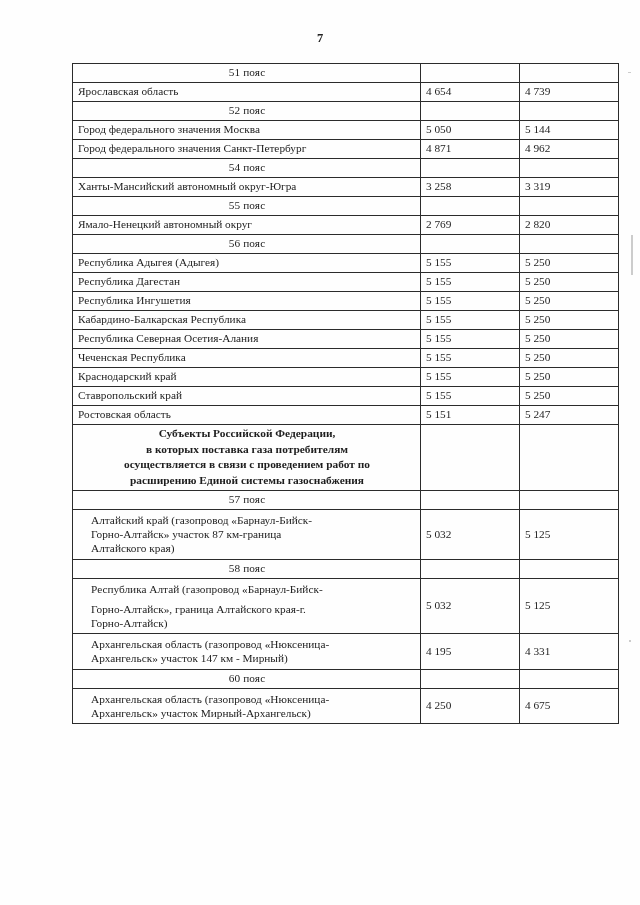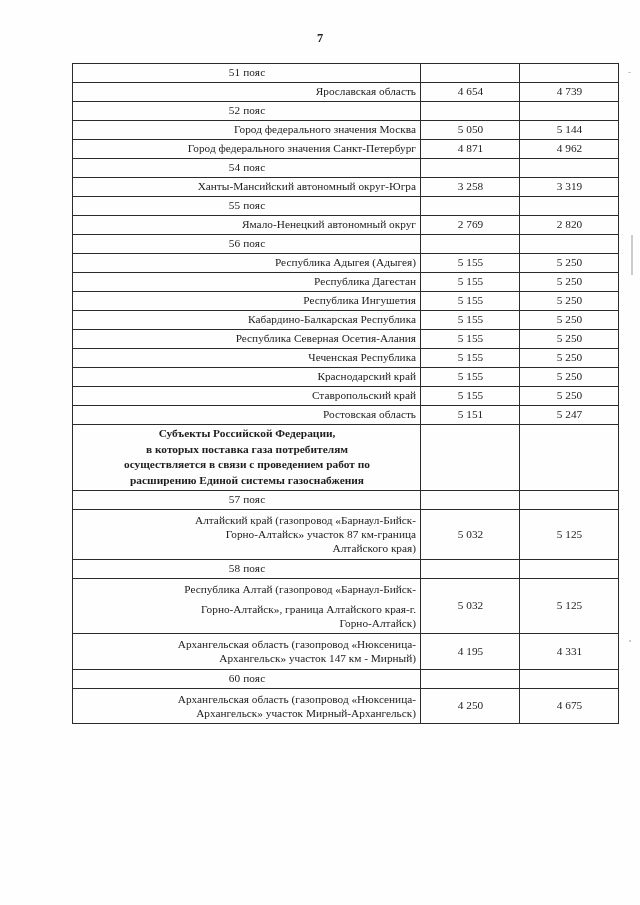--- a/index.html
+++ b/index.html
@@ -56,25 +56,24 @@
     padding: 1px 4px 1px 5px;
     vertical-align: middle;
     color: #1d1d1d;
   }
 
   col.c-name { width: 348px; }
   col.c-v1   { width: 99px; }
   col.c-v2   { width: 99px; }
 
   td.name {
-    text-align: right;
+    text-align: left;
     height: 16px;
   }
   td.val {
-    text-align: center;
     height: 16px;
   }
   td.zone {
     text-align: center;
     font-weight: normal;
     height: 15px;
     letter-spacing: 0.1px;
   }
 
   tr.zone-row td.val,

